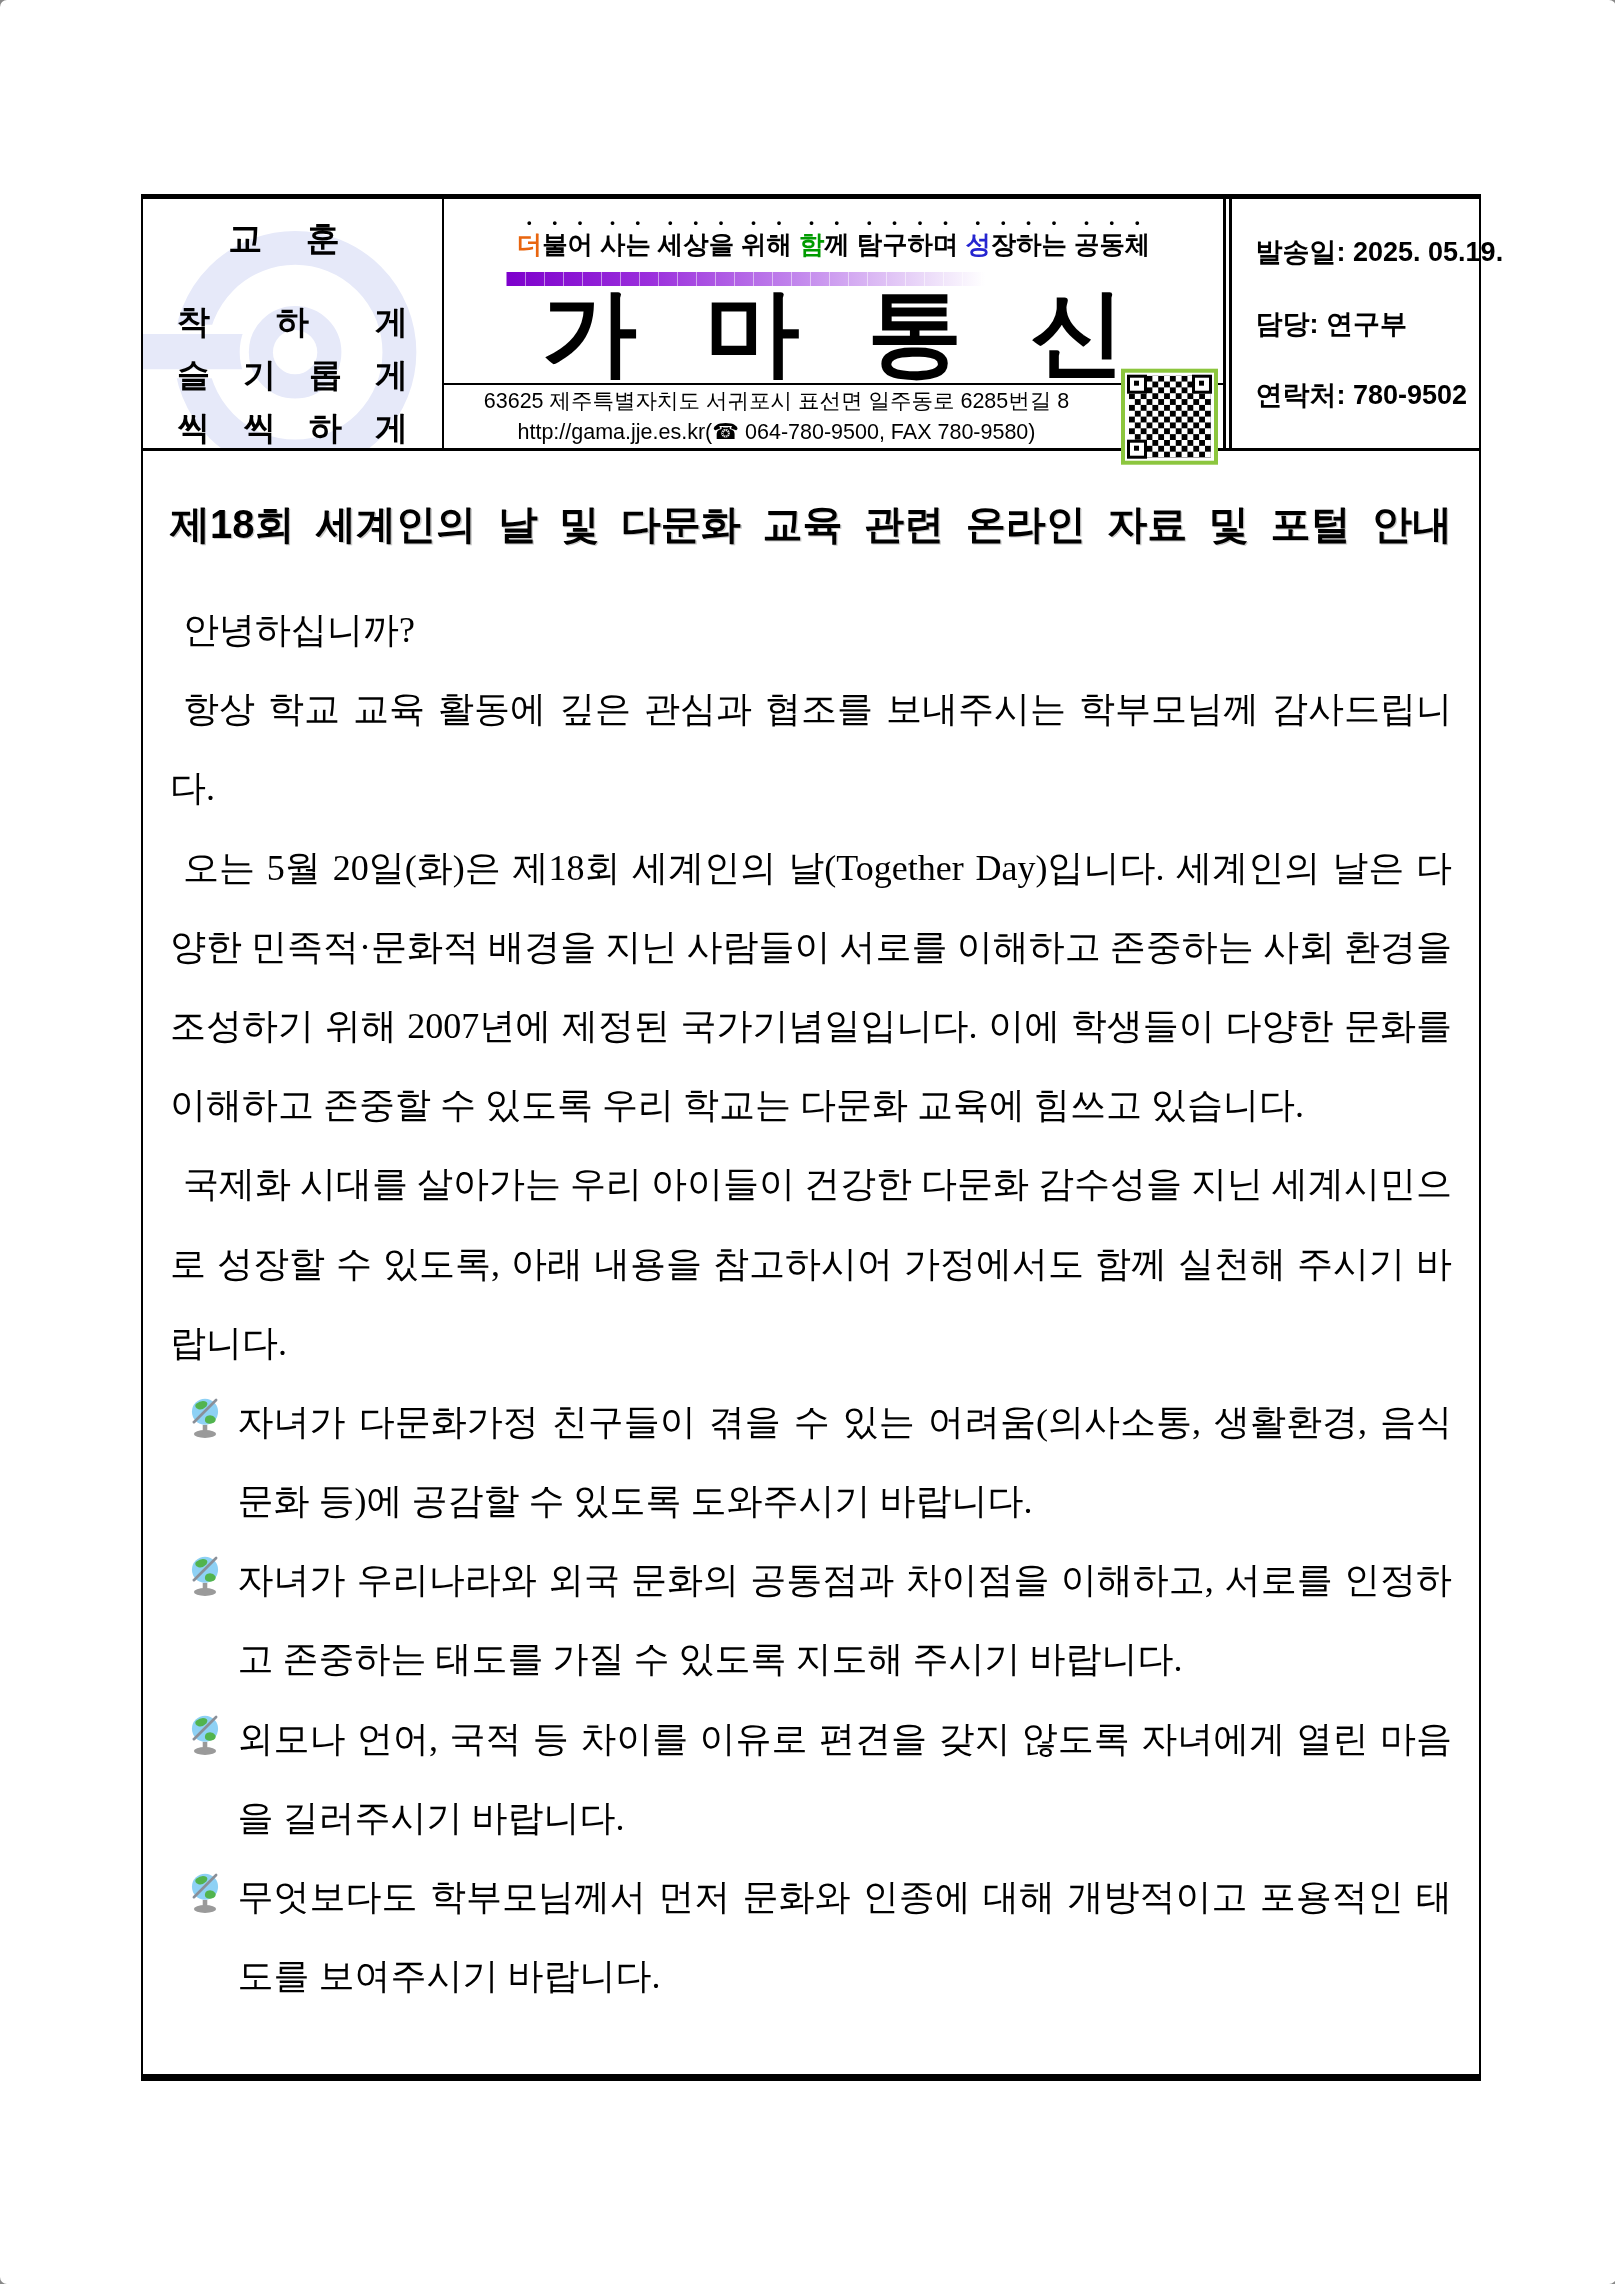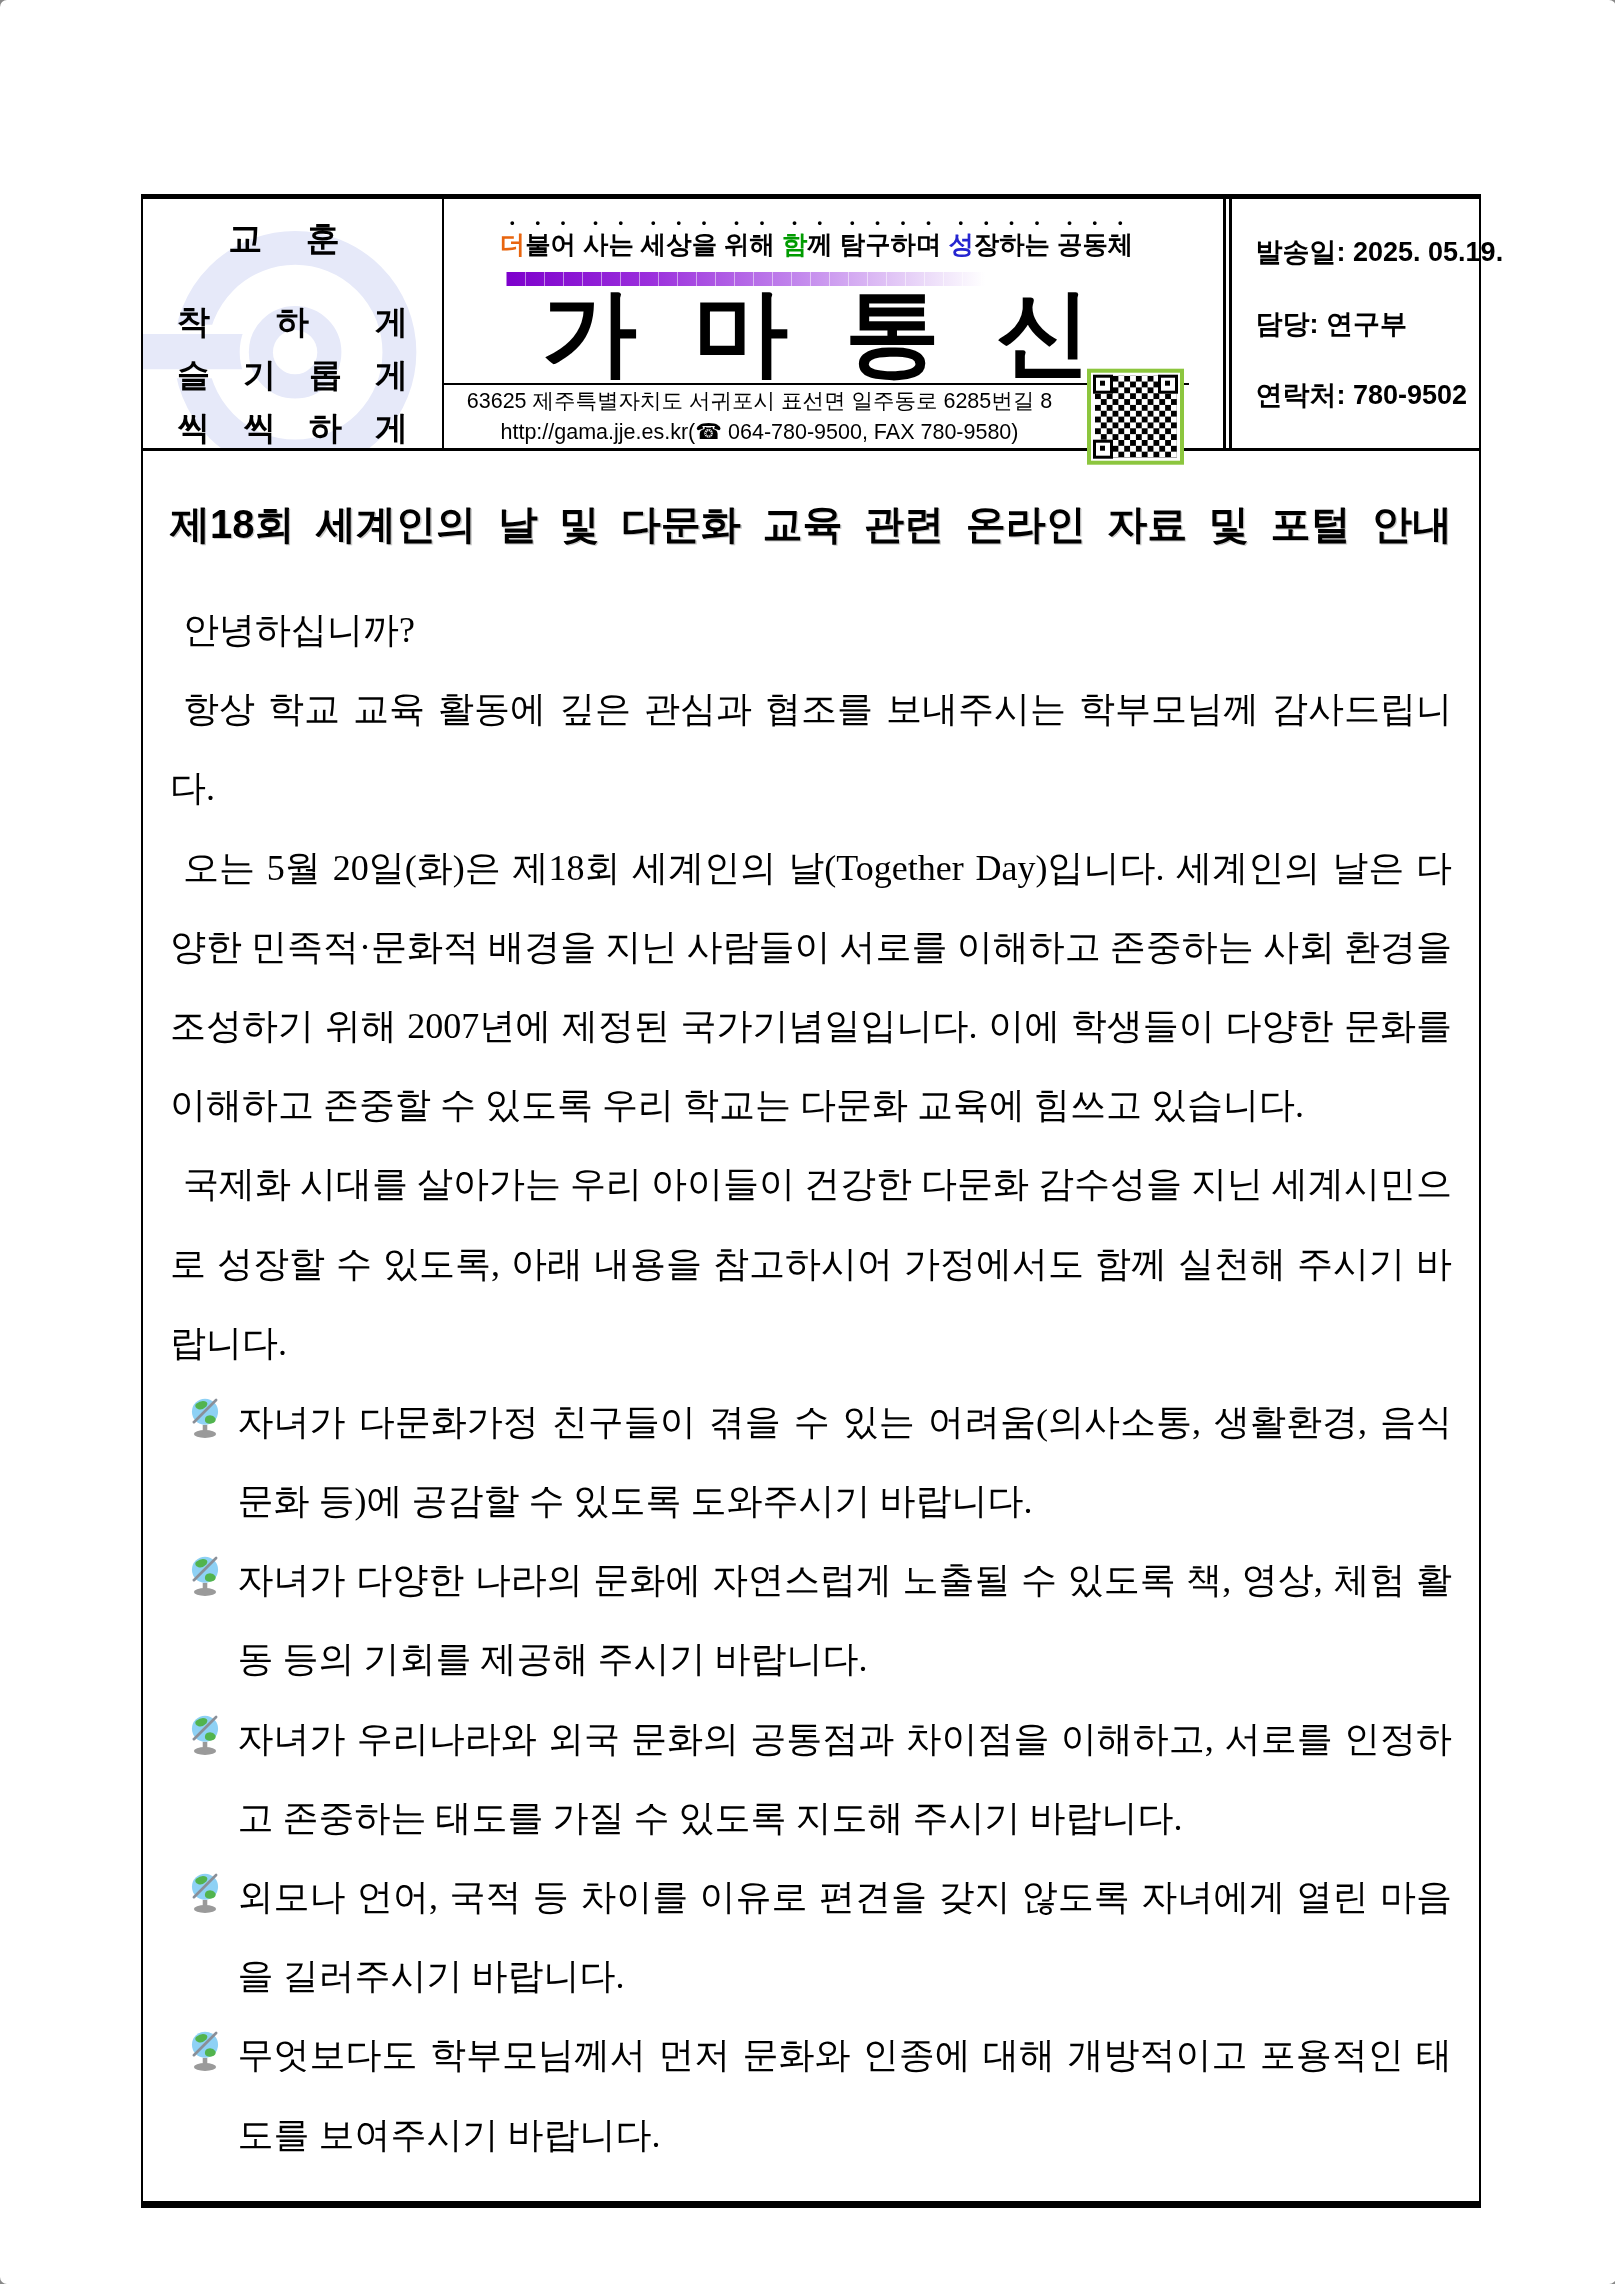--- a/index.html
+++ b/index.html
@@ -38,21 +38,21 @@
   .qr-box{position:absolute;right:5.2px;top:50%;transform:translateY(-50%);
           width:82px;height:82px;border:4.6px solid #8cc63e;background:#fff;padding:3.3px;}
   .qr-pattern{position:relative;width:100%;height:100%;
       background:repeating-conic-gradient(#000 0% 25%,#fff 0% 50%) 0 0/11.7px 11.7px;}
   .finder{position:absolute;width:19.6px;height:19.6px;border:3.9px solid #000;background:#fff;box-sizing:border-box;}
   .finder::after{content:"";position:absolute;left:3.3px;top:3.3px;width:5.2px;height:5.2px;background:#000;}
   .finder.tl{left:-1.3px;top:-1.3px;} .finder.tr{right:-1.3px;top:-1.3px;} .finder.bl{left:-1.3px;bottom:-1.3px;}
 
   .info-cell{width:256px;box-sizing:border-box;border-left:9px double #000;
              display:flex;flex-direction:column;justify-content:space-evenly;padding-left:23.5px;
-             font-family:"Liberation Sans","DejaVu Sans",sans-serif;font-size:27px;font-weight:bold;white-space:nowrap;margin-left:34px;}
+             font-family:"Liberation Sans","DejaVu Sans",sans-serif;font-size:27px;font-weight:bold;white-space:nowrap;}
 
   
   .content{padding:46px 27px 26px 27px;box-sizing:border-box;min-height:1623px;}
   .notice-title{font-family:"Liberation Sans","DejaVu Sans",sans-serif;font-size:40px;font-weight:bold;
                 text-align:justify;text-align-last:justify;margin-bottom:39px;white-space:nowrap;
                 text-shadow:1.3px 1.3px 0 rgba(160,160,160,.55);}
   .body-text{font-size:36px;line-height:2.2;}
   .para{text-align:justify;text-indent:13px;margin:0;}
   .bullet-list{margin-left:18px;}
   .bullet-row{display:flex;align-items:flex-start;}
@@ -149,31 +149,20 @@
               <ellipse cx="26" cy="58" rx="17" ry="6" fill="#9a9a9a"></ellipse>
               <rect x="22.5" y="44" width="7" height="13" fill="#9a9a9a"></rect>
               <circle cx="26" cy="24" r="20" fill="#8ed1f5"></circle>
               <path d="M12 12 q8 -6 14 -4 q6 2 2 8 q-6 6 -12 4 q-7 -3 -4 -8z" fill="#52b44e"></path>
               <path d="M30 30 q8 -2 12 4 q2 6 -6 8 q-8 1 -10 -4 q-1 -6 4 -8z" fill="#52b44e"></path>
               <line x1="9" y1="40" x2="43" y2="6" stroke="#8a8f98" stroke-width="4" stroke-linecap="round"></line>
             </svg>
             <p class="bullet-text">자녀가 다문화가정 친구들이 겪을 수 있는 어려움(의사소통, 생활환경, 음식문화 등)에 공감할 수 있도록 도와주시기 바랍니다.</p>
           </div>
 
-          <div class="bullet-row">
-            <svg class="bullet-icon" width="34" height="42" viewBox="0 0 52 64">
-              <ellipse cx="26" cy="58" rx="17" ry="6" fill="#9a9a9a"></ellipse>
-              <rect x="22.5" y="44" width="7" height="13" fill="#9a9a9a"></rect>
-              <circle cx="26" cy="24" r="20" fill="#8ed1f5"></circle>
-              <path d="M12 12 q8 -6 14 -4 q6 2 2 8 q-6 6 -12 4 q-7 -3 -4 -8z" fill="#52b44e"></path>
-              <path d="M30 30 q8 -2 12 4 q2 6 -6 8 q-8 1 -10 -4 q-1 -6 4 -8z" fill="#52b44e"></path>
-              <line x1="9" y1="40" x2="43" y2="6" stroke="#8a8f98" stroke-width="4" stroke-linecap="round"></line>
-            </svg>
-            <p class="bullet-text">자녀가 다양한 나라의 문화에 자연스럽게 노출될 수 있도록 책, 영상, 체험 활동 등의 기회를 제공해 주시기 바랍니다.</p>
-          </div>
 
           <div class="bullet-row">
             <svg class="bullet-icon" width="34" height="42" viewBox="0 0 52 64">
               <ellipse cx="26" cy="58" rx="17" ry="6" fill="#9a9a9a"></ellipse>
               <rect x="22.5" y="44" width="7" height="13" fill="#9a9a9a"></rect>
               <circle cx="26" cy="24" r="20" fill="#8ed1f5"></circle>
               <path d="M12 12 q8 -6 14 -4 q6 2 2 8 q-6 6 -12 4 q-7 -3 -4 -8z" fill="#52b44e"></path>
               <path d="M30 30 q8 -2 12 4 q2 6 -6 8 q-8 1 -10 -4 q-1 -6 4 -8z" fill="#52b44e"></path>
               <line x1="9" y1="40" x2="43" y2="6" stroke="#8a8f98" stroke-width="4" stroke-linecap="round"></line>
             </svg>

